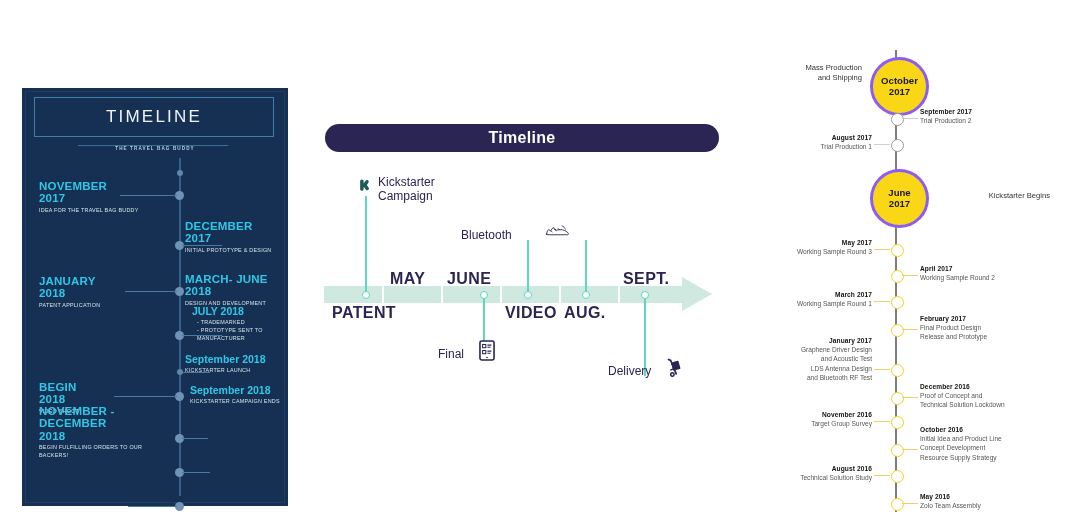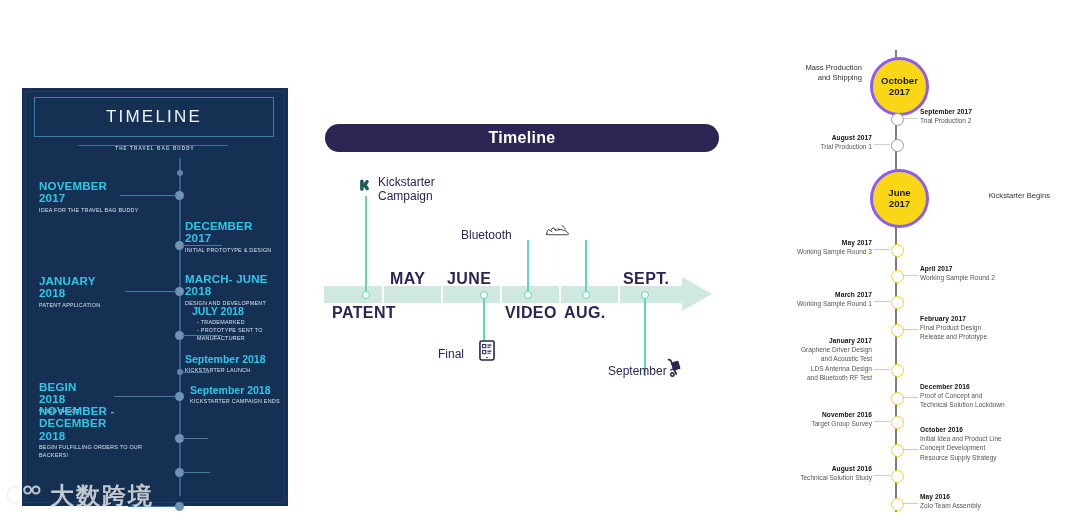--- a/index.html
+++ b/index.html
@@ -216,21 +216,21 @@
     <div class="p2-lbl" style="left:118px;top:229px">Final</div>
     <svg class="survey-icon" style="left:159px;top:222px" viewBox="0 0 20 26">
       <rect x="1.2" y="1.2" width="17.6" height="23.6" rx="2" fill="#ffffff" stroke="#2b2553" stroke-width="2"></rect>
       <rect x="4.5" y="5.5" width="4" height="4" fill="none" stroke="#2b2553" stroke-width="1.3"></rect>
       <path d="M10.5 6.3h5M10.5 9h4" stroke="#2b2553" stroke-width="1.3"></path>
       <rect x="4.5" y="13" width="4" height="4" fill="none" stroke="#2b2553" stroke-width="1.3"></rect>
       <path d="M10.5 13.8h5M10.5 16.5h4" stroke="#2b2553" stroke-width="1.3"></path>
       <circle cx="10" cy="21.8" r="1" fill="#2b2553"></circle>
     </svg>
 
-    <div class="p2-lbl" style="left:288px;top:246px">September</div>
+    <div class="p2-lbl" style="left:288px;top:246px">Delivery</div>
     <svg class="truck-icon" style="left:346px;top:240px" viewBox="0 0 20 22">
       <path d="M3 1.5l2.5 1.2L12 18.5" stroke="#2b2553" stroke-width="2" fill="none" stroke-linecap="round"></path>
       <rect x="7" y="4" width="9" height="10" rx="1" transform="rotate(-16 11 9)" fill="#2b2553"></rect>
       <circle cx="7.5" cy="19.3" r="2" fill="none" stroke="#2b2553" stroke-width="1.8"></circle>
       <path d="M5 14l8-3" stroke="#2b2553" stroke-width="1.6"></path>
     </svg>
   </div>
 
   <div id="panel3">
     <div id="p3-axis"></div>
@@ -333,22 +333,14 @@
     </div>
 
     <div class="p3-ring" style="left:120.5px;top:456px"></div>
     <div class="p3-leg y" style="left:132px;top:461.3px;width:16px"></div>
     <div class="p3-ev l" style="left:150px;top:451px;width:125px">
       <div class="d">May 2016</div>
       <div class="t">Zolo Team Assembly</div>
     </div>
   </div>
 
-  <div id="watermark">
-    <svg style="position:absolute;left:0;top:4px;width:40px;height:26px" viewBox="0 0 48 30">
-      <path d="M16 6a10 10 0 1 0 0 18" fill="none" stroke="#f0f0f0" stroke-width="2.6"></path>
-      <circle cx="26" cy="9" r="4.2" fill="none" stroke="#f0f0f0" stroke-width="2.4"></circle>
-      <circle cx="36" cy="9" r="4.2" fill="none" stroke="#f0f0f0" stroke-width="2.4"></circle>
-    </svg>
-    <div id="wm-text">大数跨境</div>
-  </div>
 
 </div>
 
 </body></html>

